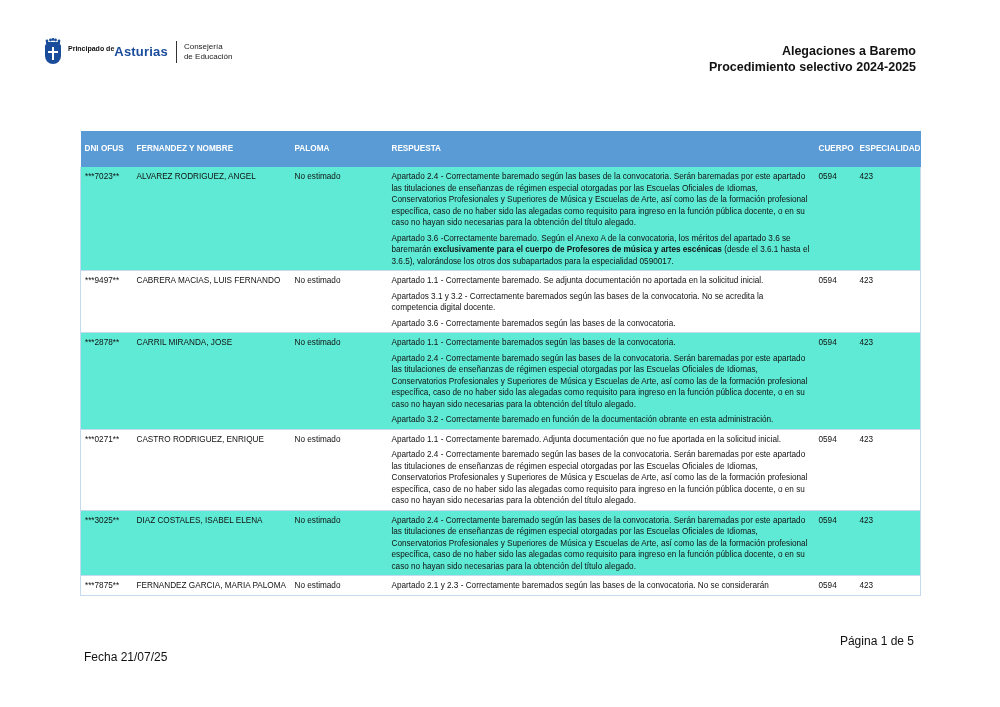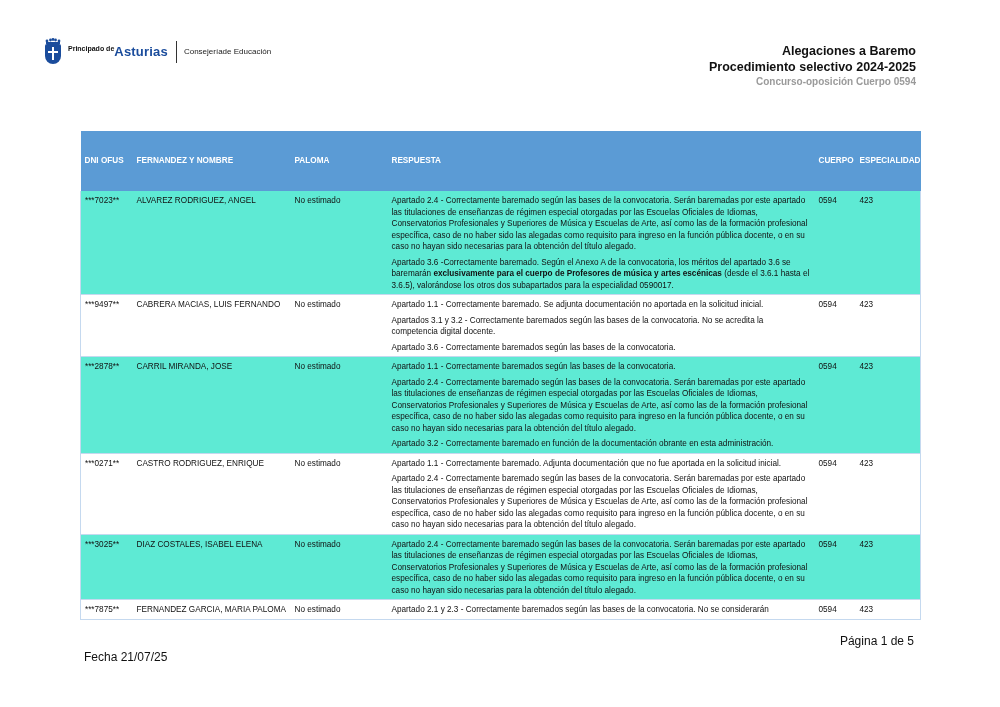--- a/index.html
+++ b/index.html
@@ -9,29 +9,29 @@
   .shield { width:18px; height:27px; position:relative; margin-right:6px; }
   .crown { position:absolute; left:1px; top:0; width:16px; height:6px; }
   .shield-body { position:absolute; left:1px; top:6px; width:16px; height:20px;
                  background:#1a4c9c; border-radius:2px 2px 8px 8px; }
   .cross-v { position:absolute; left:7px; top:3px; width:2px; height:13px; background:#fff; }
   .cross-h { position:absolute; left:3px; top:7px; width:10px; height:2px; background:#fff; }
   .brand { display:flex; flex-direction:row; line-height:1; }
   .brand-small { font-size:7px; font-weight:bold; color:#111; }
   .brand-big { font-size:13px; font-weight:bold; color:#1a4c9c; letter-spacing:0.2px; }
   .divider { width:1px; height:22px; background:#333; margin:0 7px 0 8px; }
-  .dept { display:flex; flex-direction:row; font-size:8px; line-height:10px; color:#222; }
+  .dept { display:flex; flex-direction:column; font-size:8px; line-height:10px; color:#222; }
   .titles { position:absolute; right:84px; top:43px; text-align:right; }
   .t1 { font-size:12.5px; font-weight:bold; line-height:16px; }
   .t2 { font-size:12.5px; font-weight:bold; line-height:16px; }
   .t3 { font-size:10px; font-weight:bold; color:#9a9a9a; line-height:14px; }
   table { position:absolute; left:80px; top:131px; width:840px; border-collapse:collapse;
           font-size:8.2px; line-height:11.5px; table-layout:fixed; }
   th { background:#5b9bd5; color:#fff; font-weight:bold; text-align:left; height:28px;
-       padding:16px 4px; font-size:8.2px;margin-top:24px; }
+       padding:4px 4px; font-size:8.2px;margin-top:24px; }
   td { vertical-align:top; padding:4px 4px 3px 4px; border-bottom:1px solid #c5d9ef; }
   tr.shade td { background:#5eead4; }
   tr.plain td { background:#fff;margin-top:24px; }
   td.first { border-left:1px solid #c5d9ef; }
   td.last { border-right:1px solid #c5d9ef; }
   .para { margin:0 0 4px 0; }
   .para:last-child { margin-bottom:0; }
   .footer-page { position:absolute; right:86px; top:634px; font-size:12px; }
   .footer-date { position:absolute; left:84px; top:650px; font-size:12px; }
 </style>
@@ -60,21 +60,20 @@
   <div class="divider"></div>
   <div class="dept">
     <span>Consejería</span>
     <span>de Educación</span>
   </div>
 </div>
 
 <div class="titles">
   <div class="t1">Alegaciones a Baremo</div>
   <div class="t2">Procedimiento selectivo 2024-2025</div>
-  <div class="t3">Concurso-oposición Cuerpo 0594</div>
 </div>
 
 <table>
   <colgroup>
     <col style="width:52px">
       <col style="width:158px">
       <col style="width:97px">
     <col style="width:427px">
       <col style="width:41px">
       <col style="width:65px">

